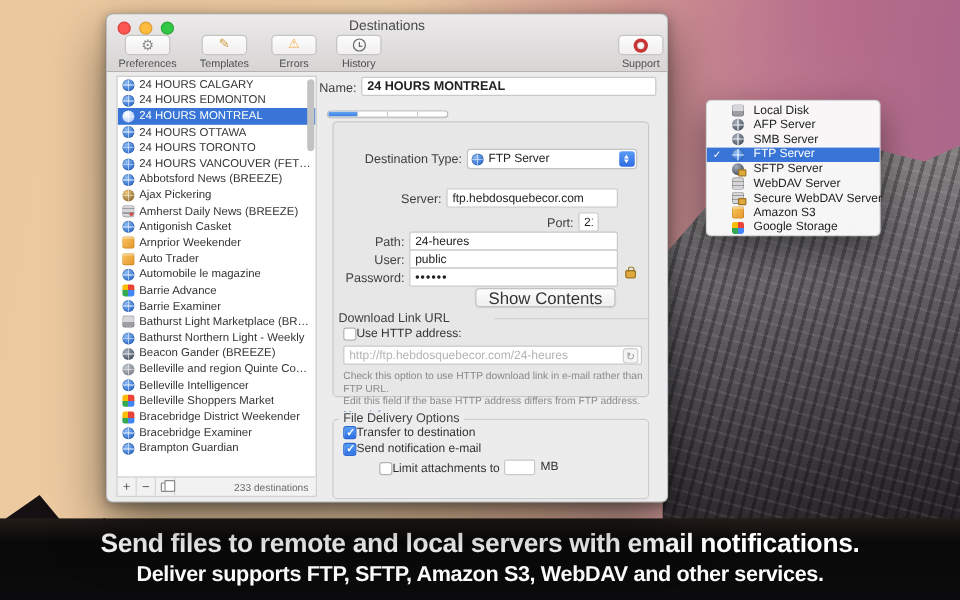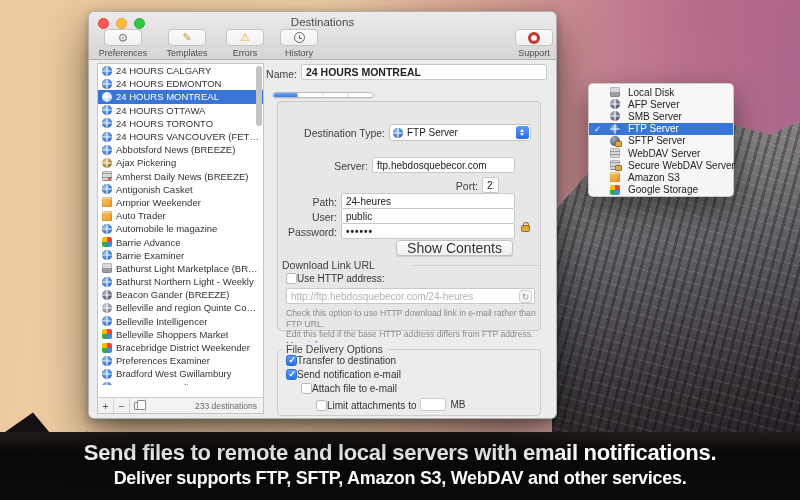--- a/index.html
+++ b/index.html
@@ -332,25 +332,21 @@
           <div class="list-row">
             <span class="icn icn-google"></span>
             <span class="row-label">Belleville Shoppers Market</span>
           </div>
           <div class="list-row">
             <span class="icn icn-google"></span>
             <span class="row-label">Bracebridge District Weekender</span>
           </div>
           <div class="list-row">
             <span class="icn icn-globe-blue"></span>
-            <span class="row-label">Preferences Examiner</span>
-          </div>
-          <div class="list-row">
-            <span class="icn icn-globe-blue"></span>
-            <span class="row-label">Bradford West Gwillambury</span>
+            <span class="row-label">Bracebridge Examiner</span>
           </div>
           <div class="list-row">
             <span class="icn icn-globe-blue"></span>
             <span class="row-label">Brampton Guardian</span>
           </div>
         </div>
       <div class="scrollbar"></div>
     </div>
     <div class="list-footer">
       <div class="foot-btn">+</div>
@@ -427,25 +423,20 @@
   <div class="cb-row checked">
         <span class="cb"></span>
         <span>Transfer to destination</span>
 
       </div>
       <div class="cb-row checked">
         <span class="cb"></span>
         <span>Send notification e-mail</span>
 
       </div>
-      <div class="cb-row" style="margin-left: 15px;">
-        <span class="cb"></span>
-        <span>Attach file to e-mail</span>
-
-      </div>
       <div class="cb-row" style="margin-left: 30px;">
         <span class="cb"></span>
         <span>Limit attachments to</span>
         <span style="display:flex;align-items:center;">
           <input class="mini-field" readonly="" style="">
           <span>MB</span>
         </span>
       </div>
     </div>
 

